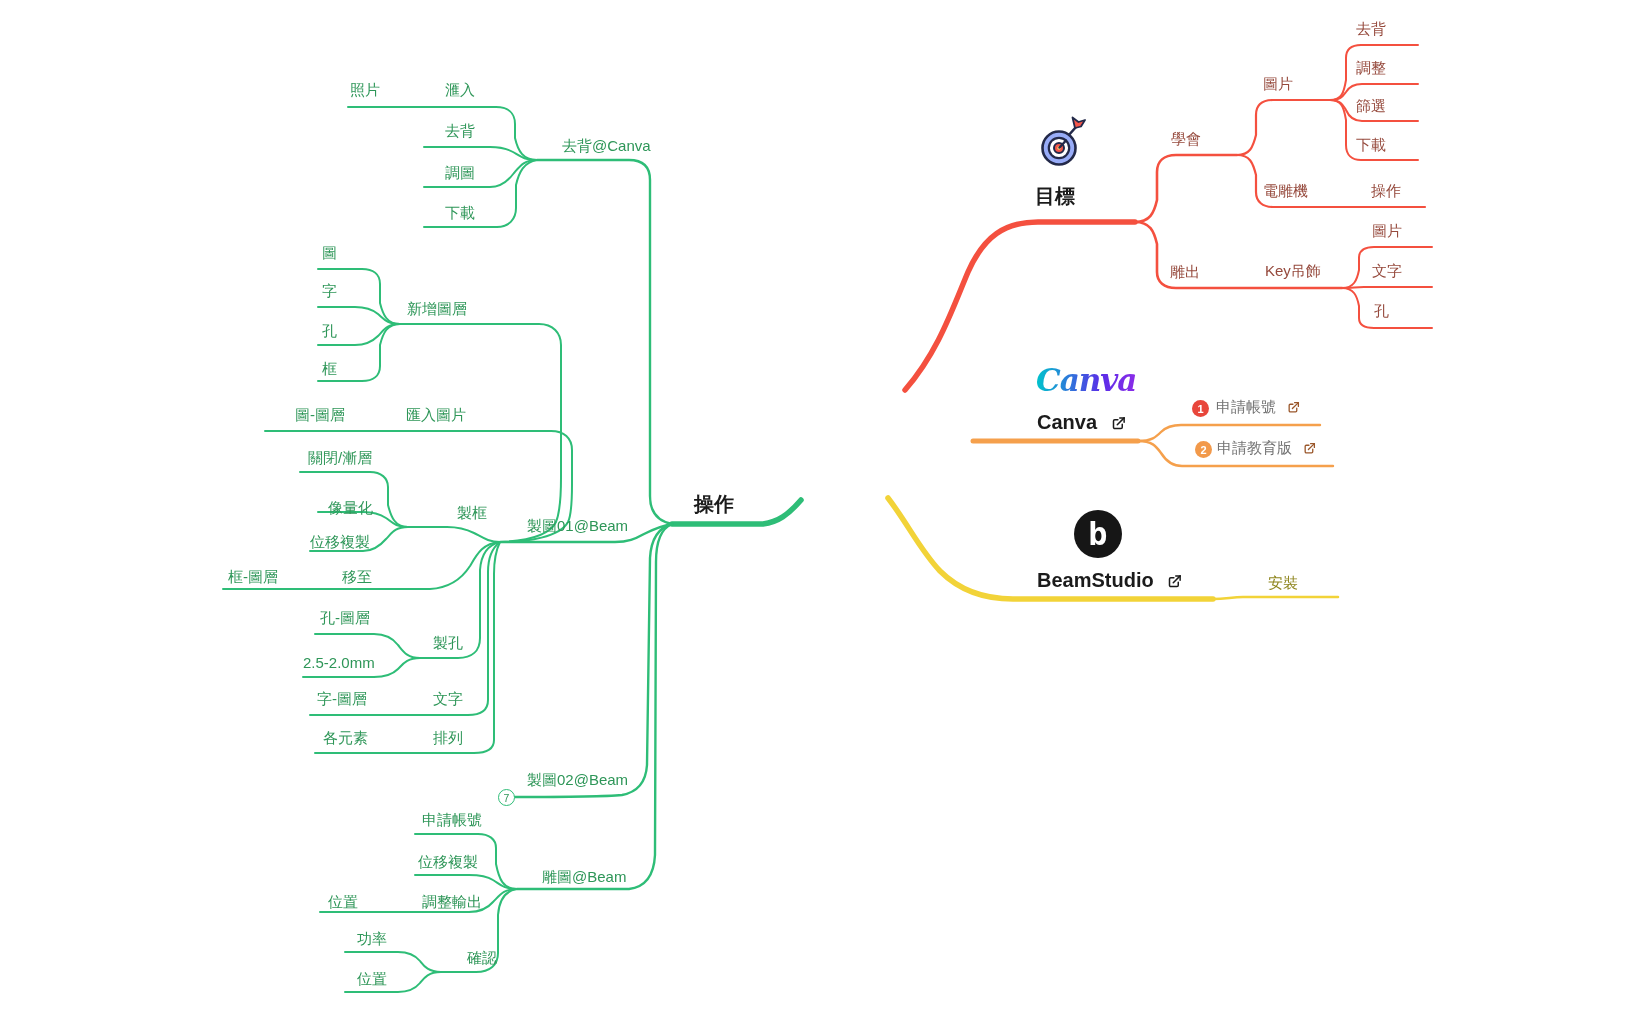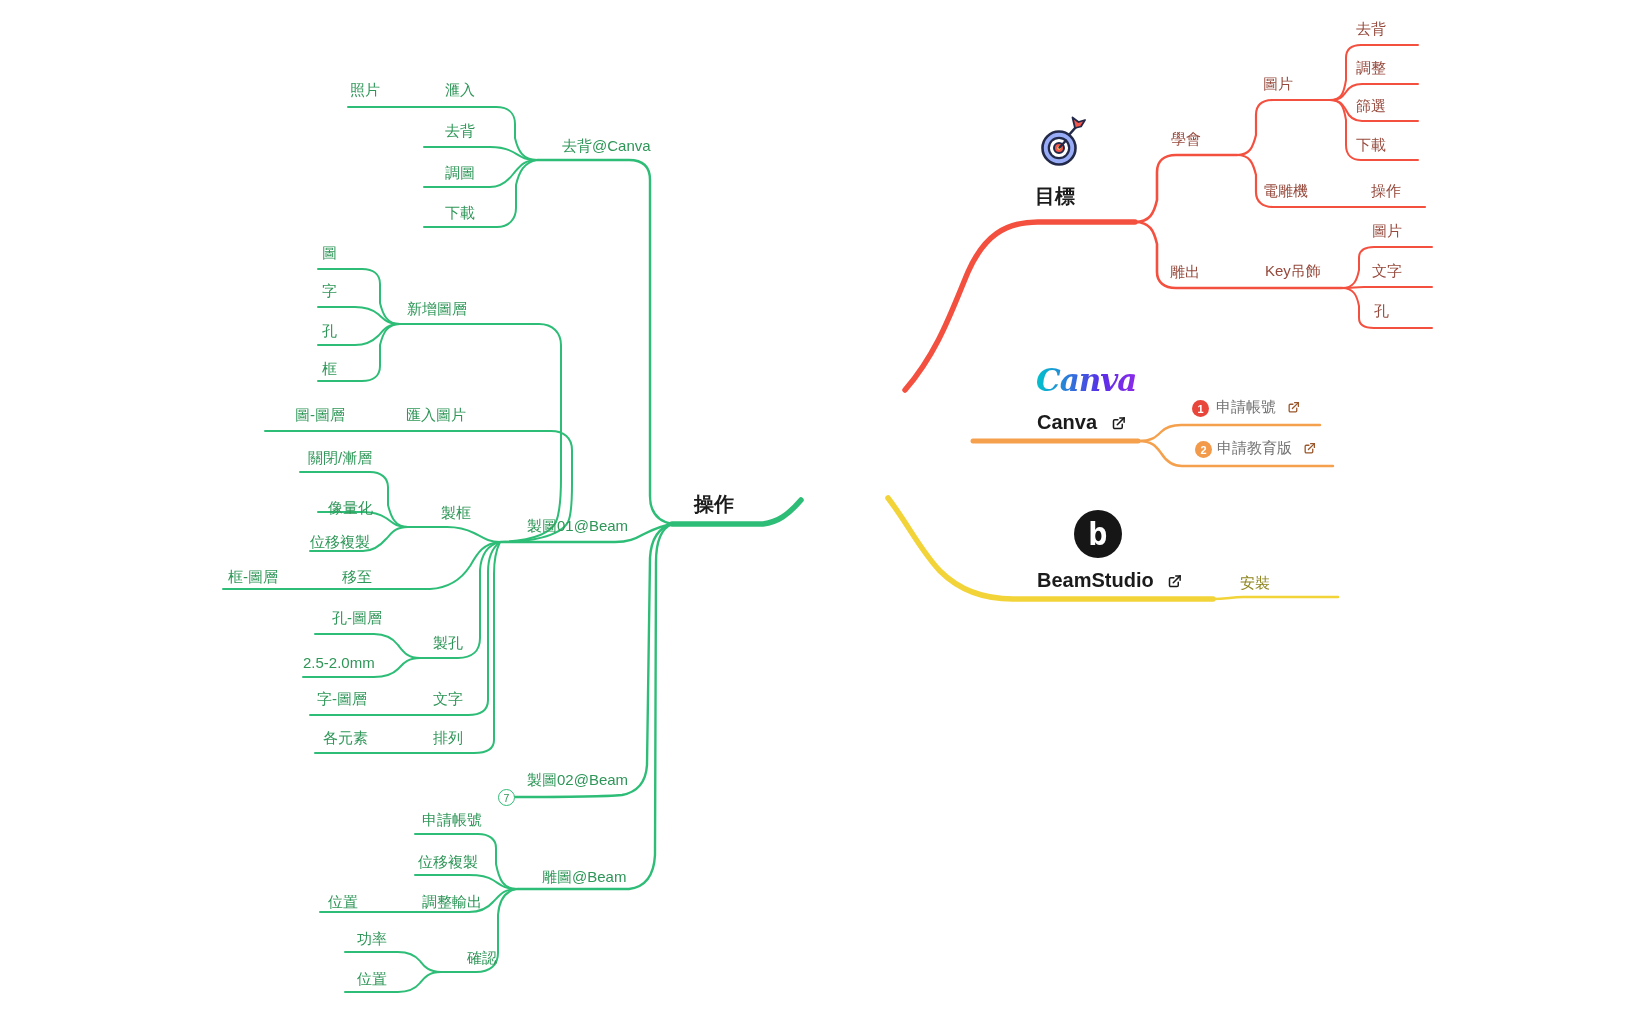--- a/index.html
+++ b/index.html
@@ -5,21 +5,21 @@
   html,body{margin:0;padding:0;background:#ffffff;}
   #canvas{position:relative;width:1640px;height:1016px;background:#ffffff;overflow:hidden;
           font-family:"Liberation Sans","DejaVu Sans",sans-serif;}
   svg.lines{position:absolute;left:0;top:0;}
   svg.lines path{fill:none;stroke-linecap:round;stroke-linejoin:round;}
 
   .lbl{position:absolute;font-size:15px;line-height:1.1;white-space:nowrap;}
   .g{color:#2E9658;}
   .r{color:#964A3D;}
   .o{color:#737373;}
-  .y{color:#8F861F;}
+  .y{color:#8F861F;margin-left:28px;}
   .k{color:#1b1b1b;font-weight:bold;font-size:20px;}
 
   .central-node{position:absolute;left:792px;top:387px;width:181px;height:111px;
     background:#ffffff;border:3.5px solid #20254A;border-radius:14px;
     box-sizing:border-box;display:flex;flex-direction:column;align-items:center;justify-content:center;
     box-shadow:0 1px 4px rgba(30,35,70,.18);}
   .central-node .t{color:#20254A;font-size:26px;font-weight:bold;line-height:1.35;white-space:nowrap;}
 
   .badge{position:absolute;width:17px;height:17px;border-radius:50%;color:#fff;
     font-size:11px;font-weight:bold;display:flex;align-items:center;justify-content:center;}
@@ -185,25 +185,25 @@
   <span class="lbl g" style="left:527px;top:518px">製圖01@Beam</span>
   <span class="lbl g" style="left:407px;top:301px">新增圖層</span>
   <span class="lbl g" style="left:322px;top:245px">圖</span>
   <span class="lbl g" style="left:322px;top:283px">字</span>
   <span class="lbl g" style="left:322px;top:323px">孔</span>
   <span class="lbl g" style="left:322px;top:361px">框</span>
   <span class="lbl g" style="left:295px;top:407px">圖-圖層</span>
   <span class="lbl g" style="left:406px;top:407px">匯入圖片</span>
   <span class="lbl g" style="left:308px;top:450px">關閉/漸層</span>
   <span class="lbl g" style="left:328px;top:500px">像量化</span>
-  <span class="lbl g" style="left:441px;top:505px">製框</span>
+  <span class="lbl g" style="left:457px;top:505px">製框</span>
   <span class="lbl g" style="left:310px;top:534px">位移複製</span>
   <span class="lbl g" style="left:228px;top:569px">框-圖層</span>
   <span class="lbl g" style="left:342px;top:569px">移至</span>
-  <span class="lbl g" style="left:332px;top:610px">孔-圖層</span>
+  <span class="lbl g" style="left:320px;top:610px">孔-圖層</span>
   <span class="lbl g" style="left:433px;top:635px">製孔</span>
   <span class="lbl g" style="left:303px;top:655px">2.5-2.0mm</span>
   <span class="lbl g" style="left:317px;top:691px">字-圖層</span>
   <span class="lbl g" style="left:433px;top:691px">文字</span>
   <span class="lbl g" style="left:323px;top:730px">各元素</span>
   <span class="lbl g" style="left:433px;top:730px">排列</span>
 
   <span class="lbl g" style="left:527px;top:772px">製圖02@Beam</span>
   <span class="collapse-badge" style="left:498px;top:789px">7</span>
 

